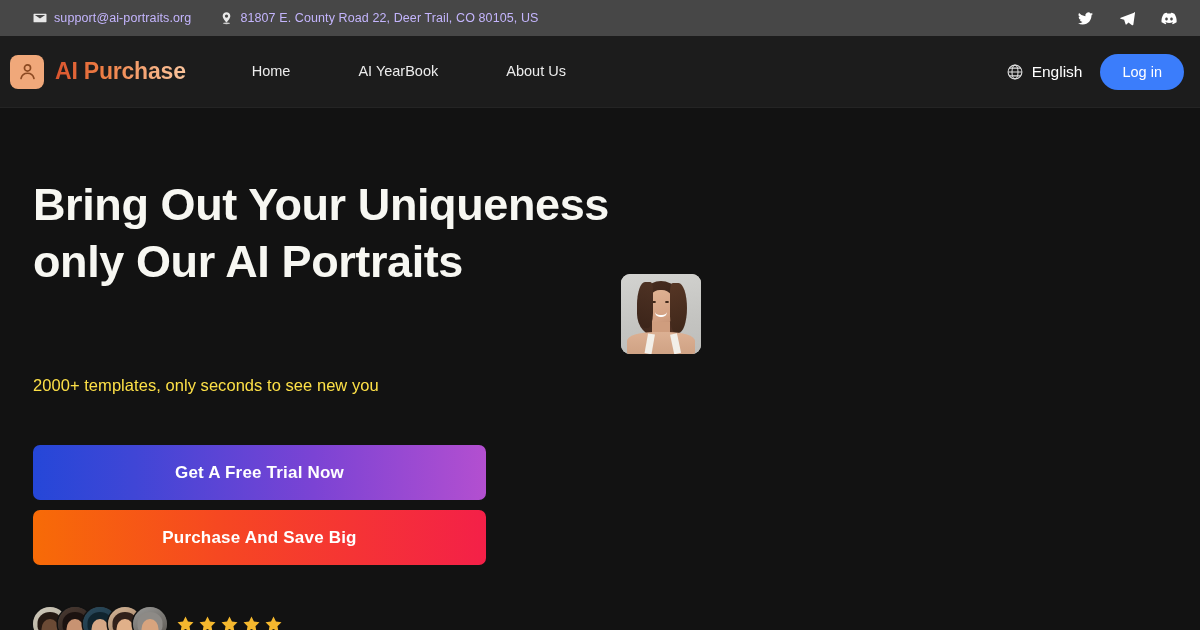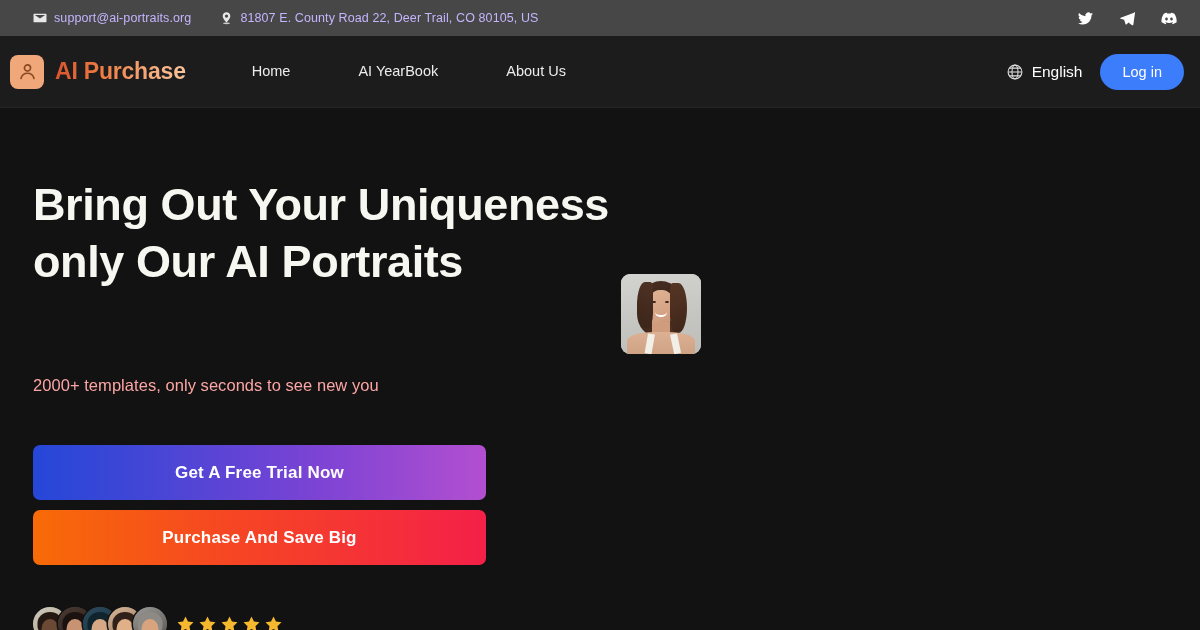--- a/index.html
+++ b/index.html
@@ -136,21 +136,21 @@
     font-weight: bold;
     color: #f7f7f2;
     letter-spacing: -.4px;
   }
 
   .subhead {
     position: absolute;
     left: 33px;
     top: 268px;
     font-size: 16.5px;
-    color: #fca5a5;
+    color: #fde047;
     letter-spacing: .05px;
   }
 
   .cta-wrap {
     position: absolute;
     left: 33px;
     top: 337px;
     width: 453px;
     display: flex;
     flex-direction: column;

